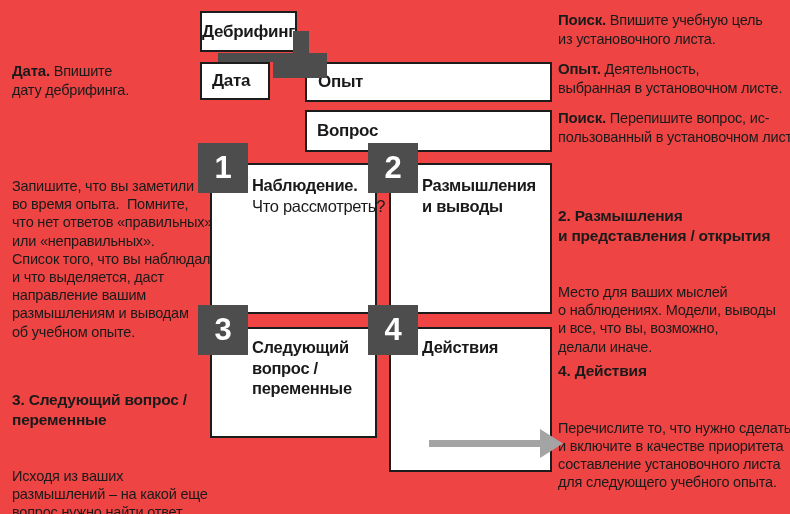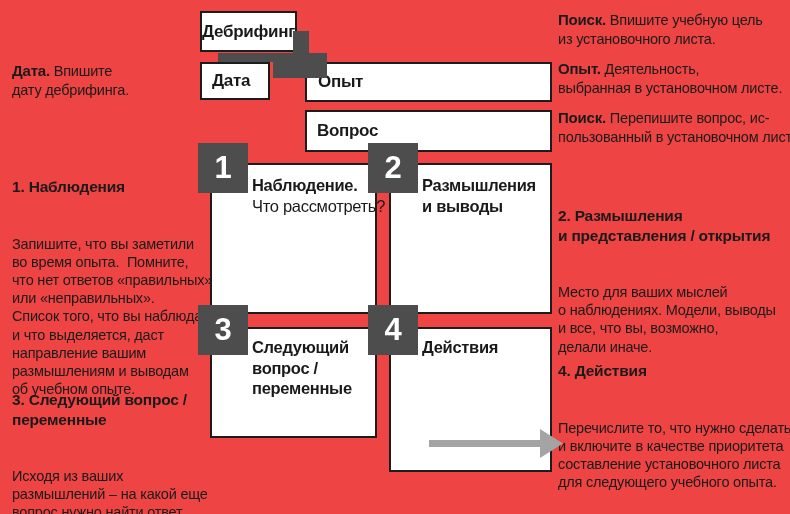--- a/index.html
+++ b/index.html
@@ -114,21 +114,20 @@
       <span>3</span>
     </div>
   <div class="numsq n4">
       <span>4</span>
     </div>
 
   <div class="note date-note"><b>Дата.</b><span> Впишите
 дату дебрифинга.</span></div>
 
   <div class="sect s1">
-    <div class="sect-h">1. Наблюдения</div>
     <div class="sect-b">Запишите, что вы заметили
 во время опыта.  Помните,
 что нет ответов «правильных»
 или «неправильных».
 Список того, что вы наблюдали
 и что выделяется, даст
 направление вашим
 размышлениям и выводам
 об учебном опыте.</div>
   </div>

